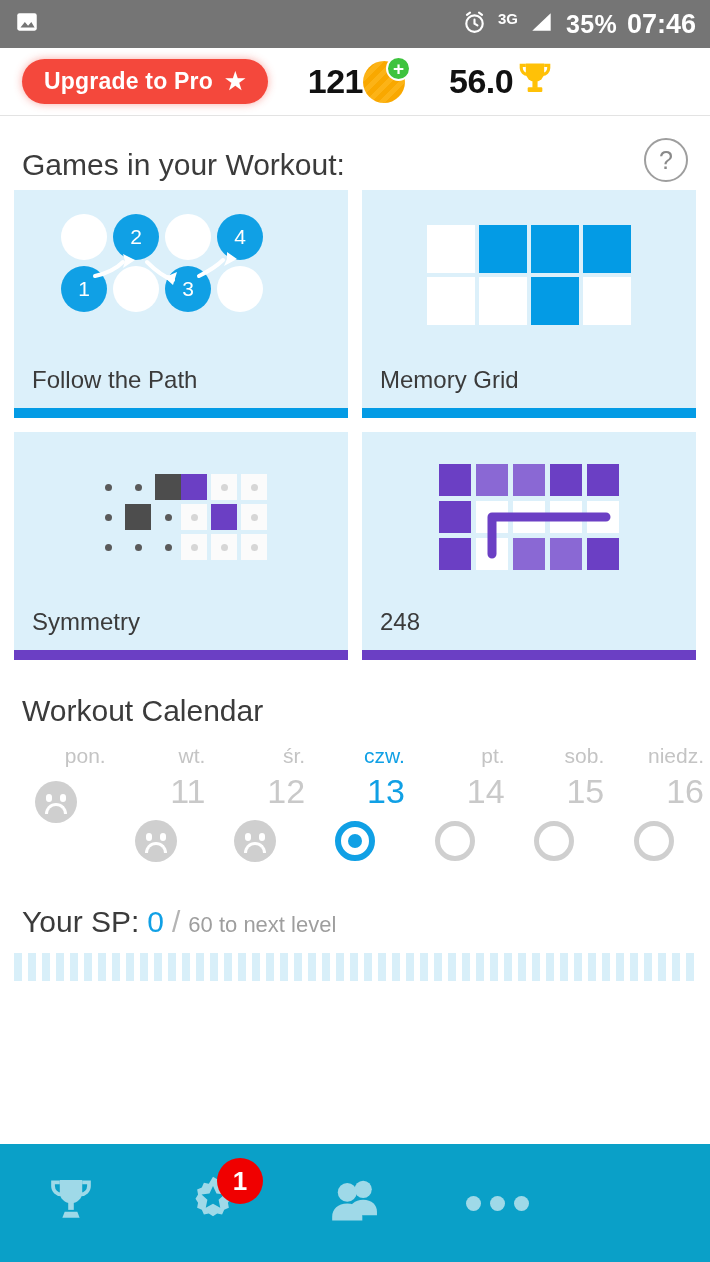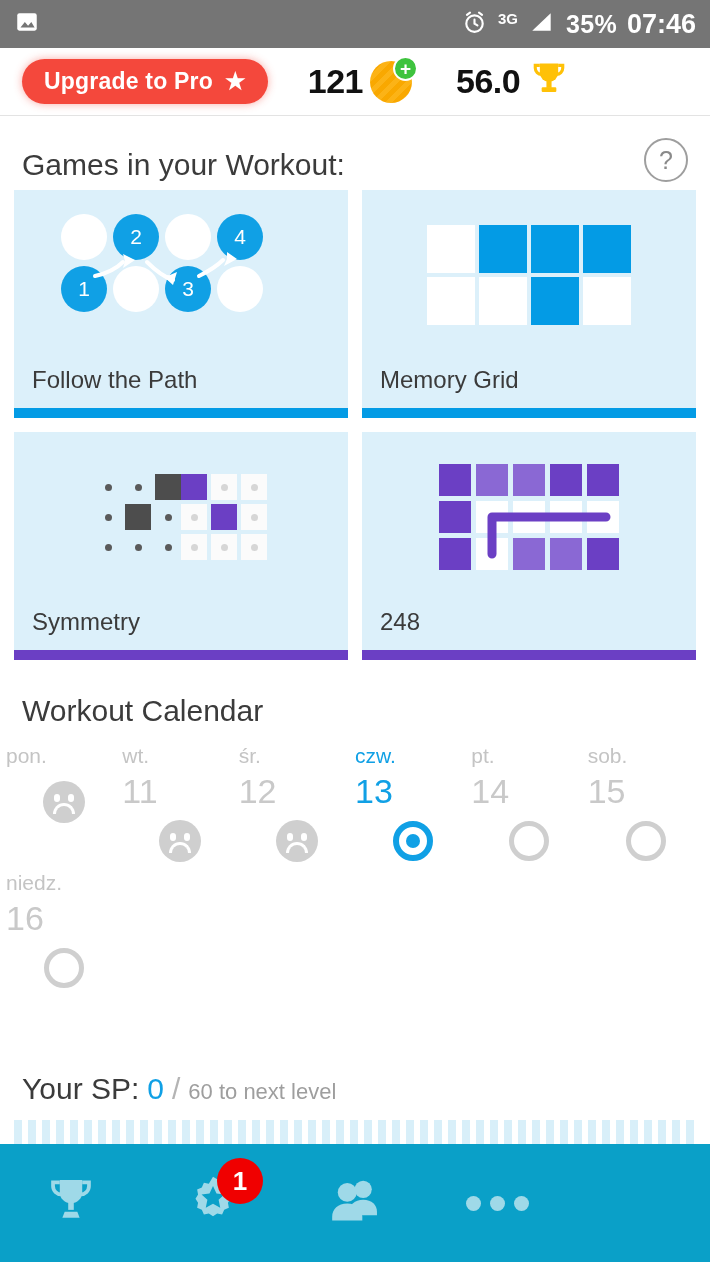--- a/index.html
+++ b/index.html
@@ -27,21 +27,21 @@
     height: 68px; background:#fff; display:flex; align-items:center;
     padding: 0 22px; border-bottom:1px solid #e3e3e3; gap: 0;
   }
   .pro-btn {
     background:#f4483c; color:#fff; border-radius:999px;
     padding: 9px 22px; display:flex; align-items:center; gap:12px;
     font-size:23px; font-weight:700; letter-spacing:.2px;
     box-shadow: 0 0 9px rgba(244,72,60,.45);
   }
   .pro-star { font-size:23px; line-height:1; }
-  .hdr-stat { display:flex; align-items:center; gap:7px; }
+  .hdr-stat { display:flex; align-items:center; gap:0; }
   .hdr-num { font-size:34px; font-weight:800; color:#111; letter-spacing:-.5px; }
   .coin-wrap { position:relative; width:46px; height:46px; }
   .coin {
     position:absolute; left:0; top:2px; width:42px; height:42px; border-radius:50%;
     background: repeating-linear-gradient(135deg,#fcb316 0 5px,#f9a800 5px 10px);
   }
   .coin-plus {
     position:absolute; right:-2px; top:-3px; width:25px; height:25px; border-radius:50%;
     background:#3ec33e; color:#fff; font-size:19px; font-weight:800;
     display:flex; align-items:center; justify-content:center; line-height:1;
@@ -95,37 +95,37 @@
 
   
   .g248 { position:relative; display:grid; grid-template-columns:repeat(5,32px); grid-template-rows:repeat(3,32px); gap:5px; }
   .t-dark { background:#6b3fc4; }
   .t-light { background:#8a68d4; }
   .t-white { background:#ffffff; }
   .g248 svg { position:absolute; left:0; top:0; overflow:visible; }
 
   
   .sec-title { font-size:30px; color:#3b3b3b; padding: 34px 22px 0 22px; font-weight:400; }
-  .cal { display:grid; grid-template-columns:repeat(6,1fr); padding: 16px 6px 0 6px; text-align:left; }
+  .cal { display:grid; grid-template-columns:repeat(7,1fr); padding: 16px 6px 0 6px; text-align:right; }
   .cal-dow { font-size:21px; color:#c4c4c4; padding-bottom:4px; }
   .cal-dow.today { color:#10a0e5; }
   .cal-num { font-size:34px; color:#c9c9c9; font-weight:300; }
   .cal-num.today { color:#10a0e5; font-weight:400; }
   .cal-mark { height:60px; display:flex; align-items:center; justify-content:center; }
   .face { width:42px; height:42px; border-radius:50%; background:#cfcfcf; position:relative; }
   .face .eye{position:absolute;top:13px;width:6px;height:8px;border-radius:3px;background:#fff;}
   .face .eye.l{left:11px;} .face .eye.r{right:11px;}
   .face .mouth{position:absolute;left:10px;bottom:9px;width:22px;height:11px;border:3px solid #fff;border-top:none;border-radius:0 0 14px 14px;transform:rotate(180deg);}
   .ring-empty { width:40px; height:40px; border-radius:50%; border:5px solid #cfcfcf; }
   .ring-today { width:40px; height:40px; border-radius:50%; border:6px solid #10a0e5; display:flex;align-items:center;justify-content:center; }
   .ring-today i { width:14px;height:14px;border-radius:50%;background:#10a0e5;display:block; }
 
   
   .sp-row { padding: 34px 22px 0 22px; display:flex; align-items:baseline; gap:0; }
-  .sp-label { font-size:30px; color:#3b3b3b;margin-top:40px; }
+  .sp-label { font-size:30px; color:#3b3b3b; }
   .sp-val { font-size:30px; color:#10a0e5; margin-left:8px; }
   .sp-slash { font-size:30px; color:#b4b4b4; margin:0 8px; }
   .sp-next { font-size:22px; color:#9e9e9e; }
   .sp-bar { margin: 14px 14px 0 14px; height:28px;
             background: repeating-linear-gradient(90deg,#d8eff9 0 8px,#ffffff 8px 14px); }
   .sp-level { padding: 12px 22px 0 22px; font-size:24px; color:#10a0e5; }
 
   
   .navbar {
     position:absolute; left:0; bottom:0; width:710px; height:118px;

